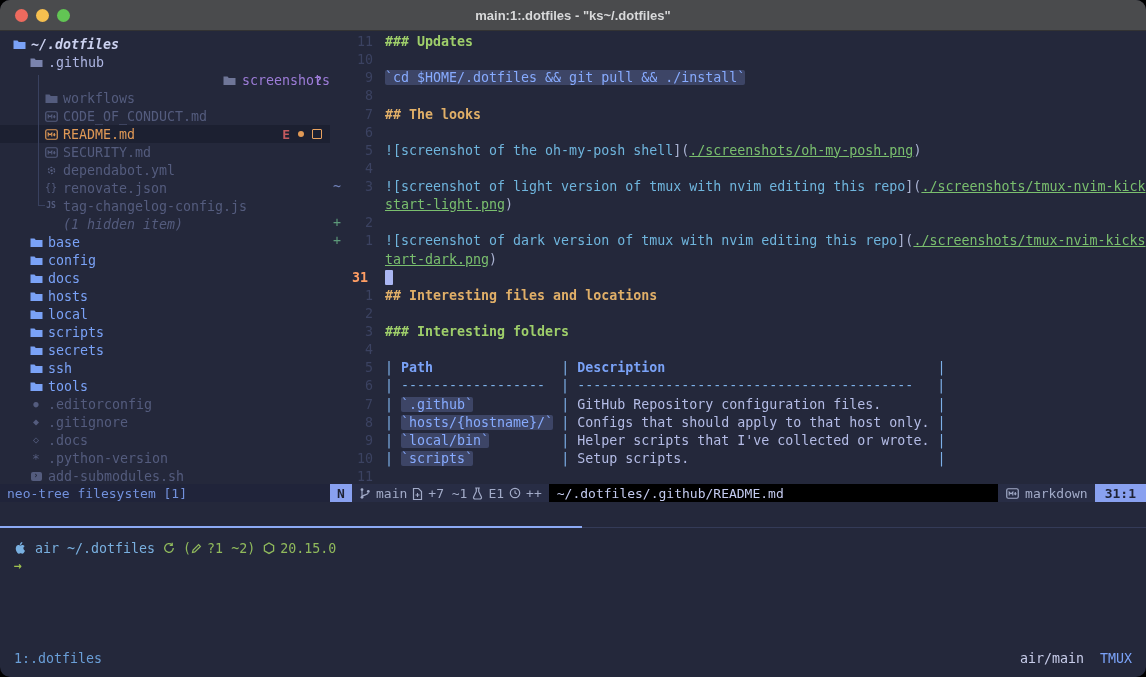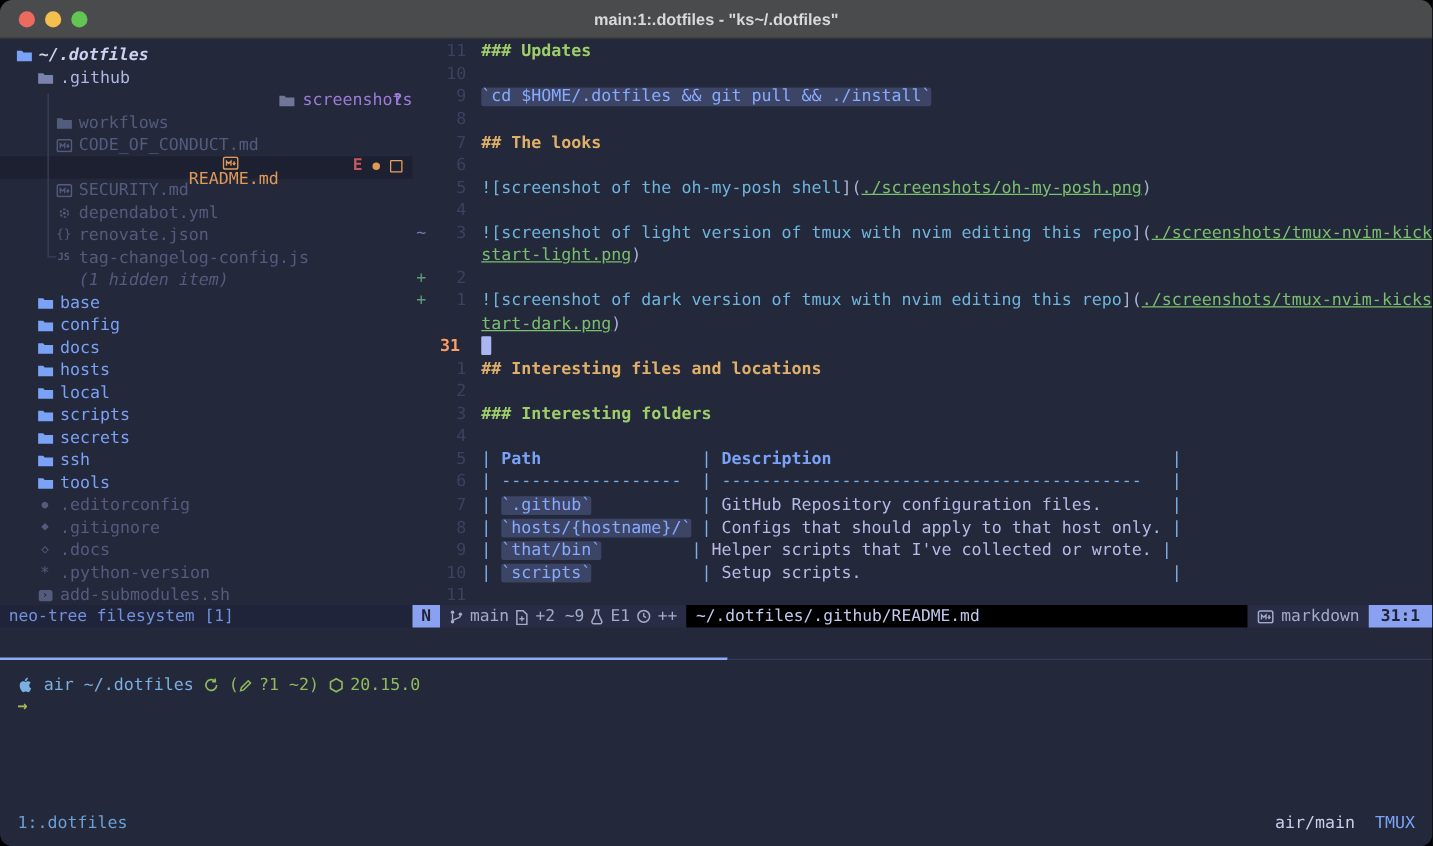--- a/index.html
+++ b/index.html
@@ -133,21 +133,21 @@
           <div class="trow" style="padding-left: 44px;">
             <span class="ticon" style="color: rgb(84, 92, 126);">
               <svg width="13" height="11" viewBox="0 0 13 11">
                 <rect x=".75" y=".75" width="11.5" height="9.5" rx="1.5" fill="none" stroke="currentColor" stroke-width="1.2"></rect>
                 <path d="M3.2 7.5V4l1.8 1.8L6.8 4v3.5" fill="none" stroke="currentColor" stroke-width="1.1"></path>
                 <path d="M9.3 4v2.3M8.2 5.5l1.1 1.2 1.1-1.2" fill="none" stroke="currentColor" stroke-width="1.1"></path>
               </svg>
             </span>
             <span class="c-dim">CODE_OF_CONDUCT.md</span>
           </div>
-          <div class="trow sel" style="padding-left: 44px; flex-direction: column;">
+          <div class="trow sel" style="padding-left: 44px;">
             <span class="ticon" style="color: rgb(224, 153, 86);">
               <svg width="13" height="11" viewBox="0 0 13 11">
                 <rect x=".75" y=".75" width="11.5" height="9.5" rx="1.5" fill="none" stroke="currentColor" stroke-width="1.2"></rect>
                 <path d="M3.2 7.5V4l1.8 1.8L6.8 4v3.5" fill="none" stroke="currentColor" stroke-width="1.1"></path>
                 <path d="M9.3 4v2.3M8.2 5.5l1.1 1.2 1.1-1.2" fill="none" stroke="currentColor" stroke-width="1.1"></path>
               </svg>
             </span>
             <span class="c-active">README.md</span>
             <span class="mk">
               <span class="mk-E">E</span>
@@ -381,21 +381,21 @@
             <span class="etext"><span class="s-pipe">| </span><span class="s-codei">`.github`</span><span class="s-plain">           </span><span class="s-pipe">| </span><span class="s-txt">GitHub Repository configuration files.</span><span class="s-plain">       </span><span class="s-pipe">|</span></span>
           </div>
           <div class="eline">
             <span class="gsign sg-add"></span>
             <span class="gnum">8</span>
             <span class="etext"><span class="s-pipe">| </span><span class="s-codei">`hosts/{hostname}/`</span><span class="s-plain"> </span><span class="s-pipe">| </span><span class="s-txt">Configs that should apply to that host only.</span><span class="s-plain"> </span><span class="s-pipe">|</span></span>
           </div>
           <div class="eline">
             <span class="gsign sg-add"></span>
             <span class="gnum">9</span>
-            <span class="etext"><span class="s-pipe">| </span><span class="s-codei">`that/bin`</span><span class="s-plain">         </span><span class="s-pipe">| </span><span class="s-txt">Helper scripts that I've collected or wrote.</span><span class="s-plain"> </span><span class="s-pipe">|</span></span>
+            <span class="etext"><span class="s-pipe">| </span><span class="s-codei">`local/bin`</span><span class="s-plain">         </span><span class="s-pipe">| </span><span class="s-txt">Helper scripts that I've collected or wrote.</span><span class="s-plain"> </span><span class="s-pipe">|</span></span>
           </div>
           <div class="eline">
             <span class="gsign sg-add"></span>
             <span class="gnum">10</span>
             <span class="etext"><span class="s-pipe">| </span><span class="s-codei">`scripts`</span><span class="s-plain">           </span><span class="s-pipe">| </span><span class="s-txt">Setup scripts.</span><span class="s-plain">                               </span><span class="s-pipe">|</span></span>
           </div>
           <div class="eline">
             <span class="gsign sg-add"></span>
             <span class="gnum">11</span>
             <span class="etext"></span>
@@ -417,21 +417,21 @@
               <path d="M3 4.1v6.2M9.3 5.8c0 2.4-6.3 1.8-6.3 4.5" fill="none" stroke="currentColor" stroke-width="1.1"></path>
             </svg>
           </span>
         <span>main</span>
         <span class="gi">
             <svg width="11" height="13" viewBox="0 0 11 13">
               <path d="M1.5 1.5h5l3 3v8h-8z" fill="none" stroke="currentColor" stroke-width="1.2"></path>
               <path d="M3.5 8h4M5.5 6v4" stroke="currentColor" stroke-width="1.1"></path>
             </svg>
           </span>
-        <span>+2 ~9</span>
+        <span>+7 ~1</span>
         <span class="gi">
             <svg width="11" height="13" viewBox="0 0 11 13">
               <path d="M3.2 1h4.6M4.3 1v3.4L1.6 9.9c-.4 1 .3 2.1 1.4 2.1h5c1.1 0 1.8-1.1 1.4-2.1L6.7 4.4V1" fill="none" stroke="currentColor" stroke-width="1.2"></path>
             </svg>
           </span>
         <span>E1</span>
         <span class="gi">
             <svg width="12" height="12" viewBox="0 0 12 12">
               <circle cx="6" cy="6" r="4.7" fill="none" stroke="currentColor" stroke-width="1.2"></circle>
               <path d="M6 3.4V6l1.9 1.1" fill="none" stroke="currentColor" stroke-width="1.1"></path>

